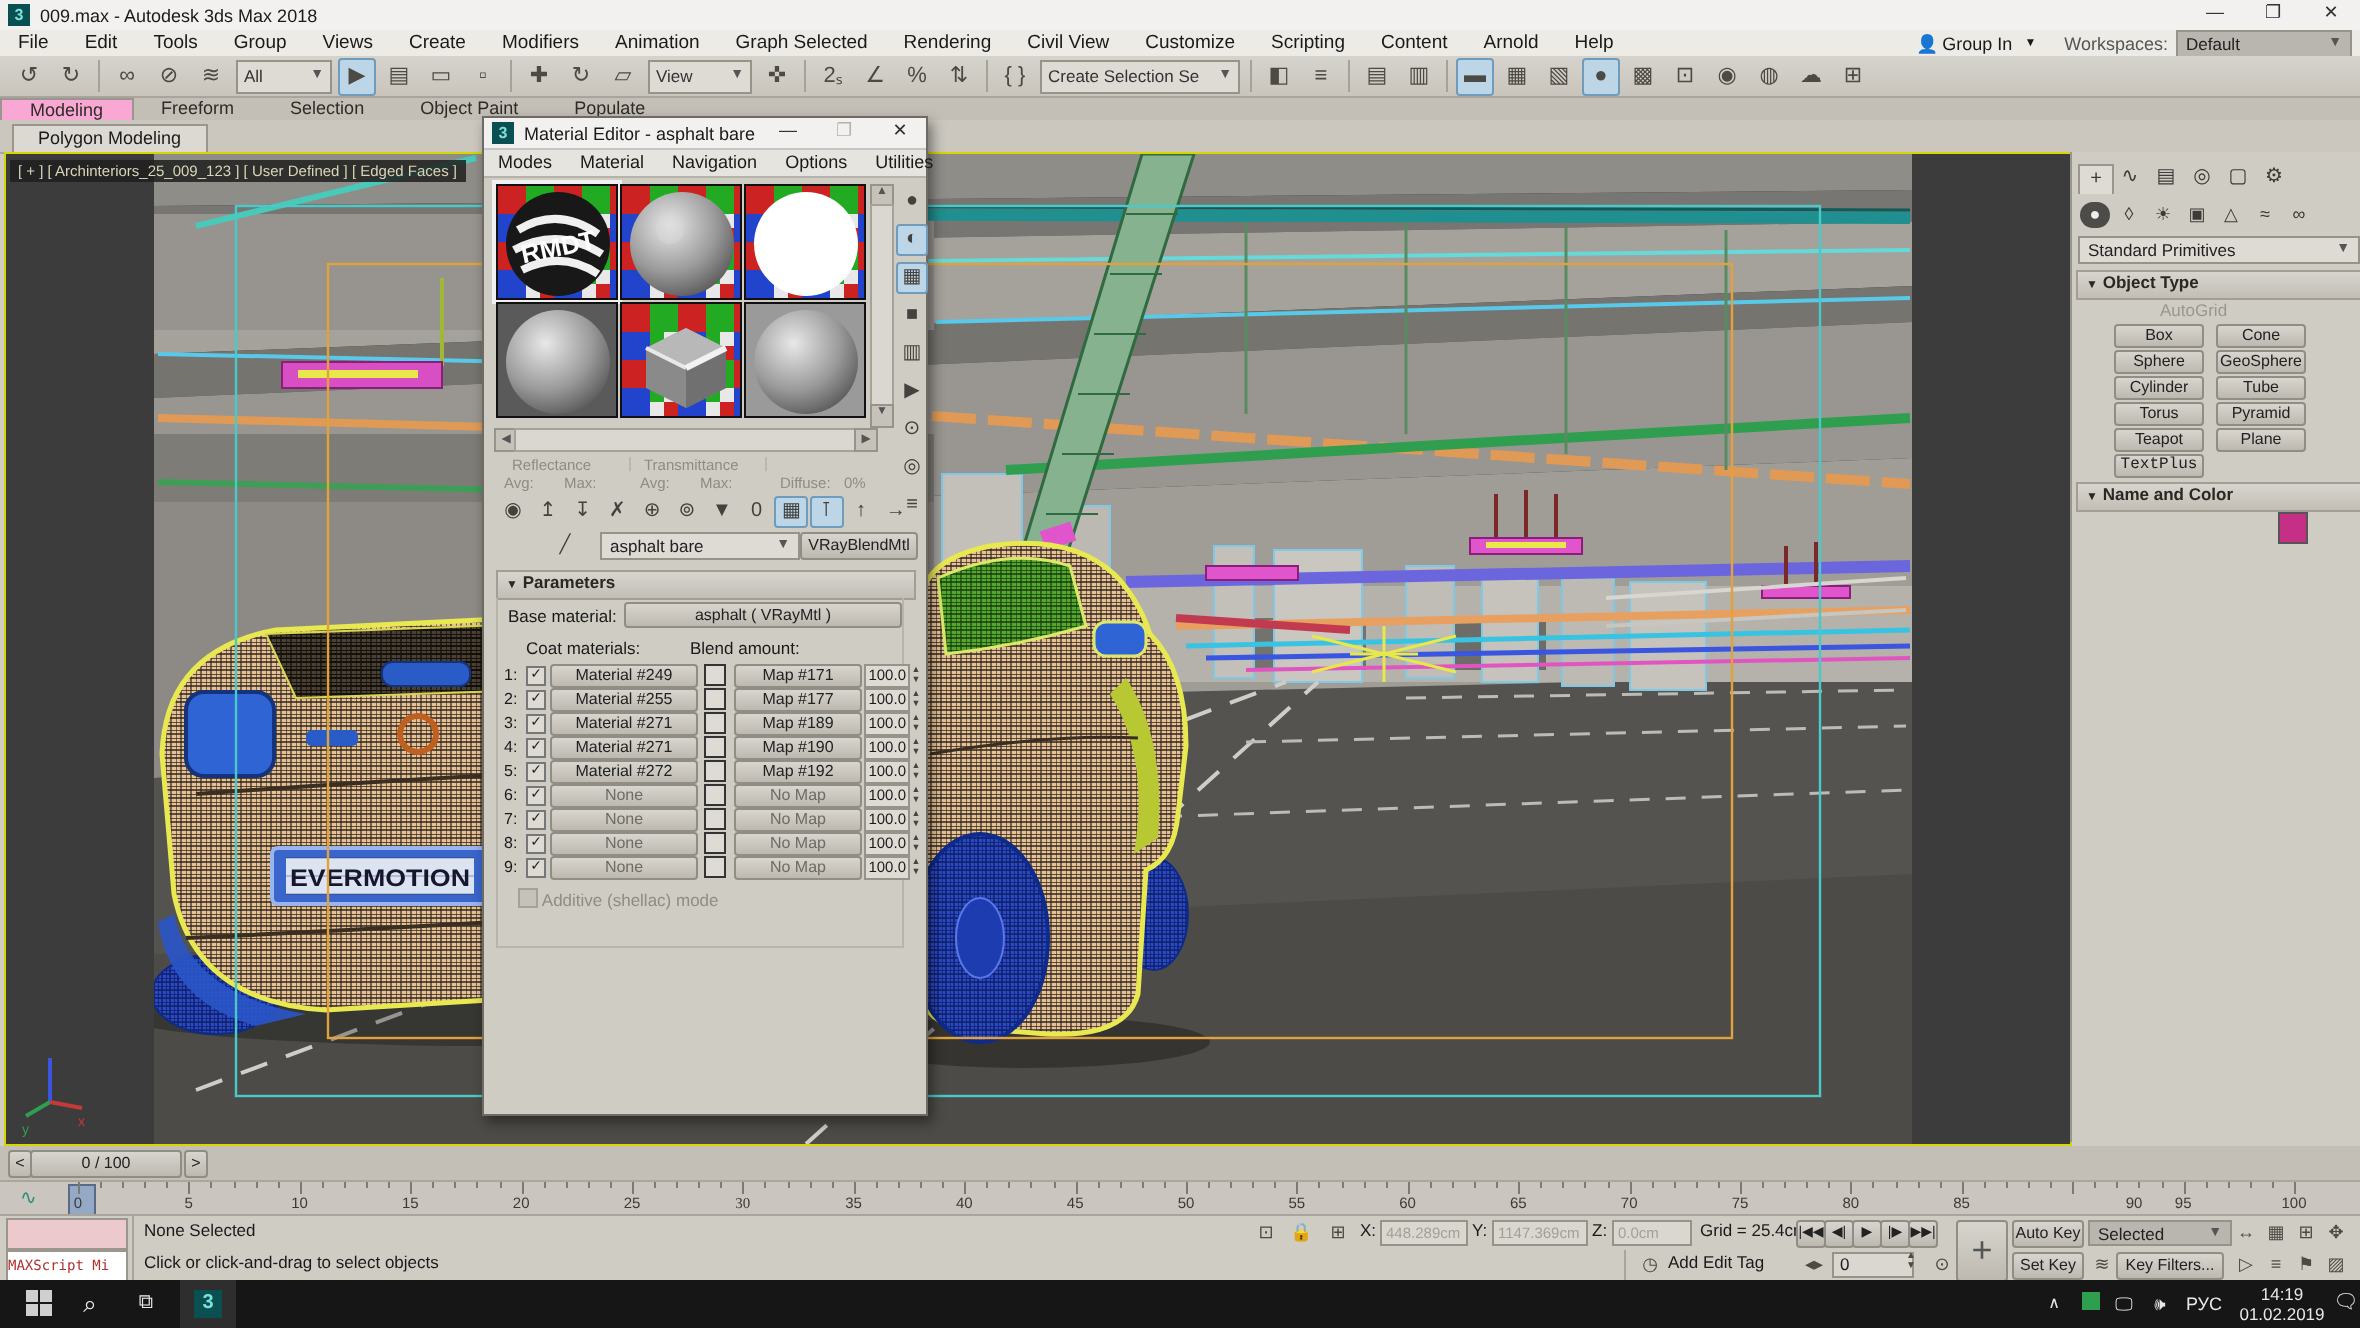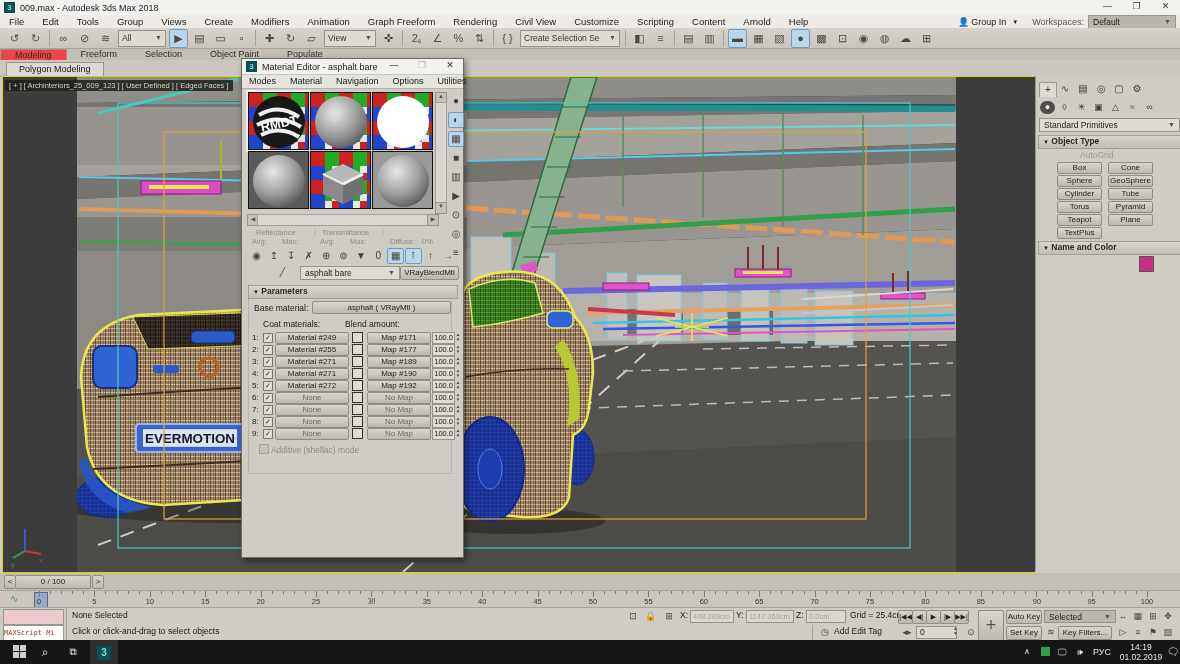--- a/index.html
+++ b/index.html
@@ -15,21 +15,21 @@
   .menuitem{padding:0 9px;line-height:13px;}
   .mb-right{position:absolute;right:4px;top:0;height:13px;display:flex;align-items:center;font-size:9px;}
   .toolbar{left:0;top:28px;width:1180px;height:21px;background:linear-gradient(#d6d3cc,#c9c5bd);border-bottom:1px solid #a9a59d;display:flex;align-items:center;padding-left:4px;box-sizing:border-box;}
   .tbi{width:17px;height:17px;margin:0 1px;border:1px solid transparent;border-radius:2px;text-align:center;line-height:16px;font-size:11px;color:#4c4a45;flex:0 0 auto;}
   .tbi.on{background:#bcd6e8;border-color:#6f9cbd;}
   .tbsep{width:1px;height:16px;background:#a5a29a;margin:0 3px;flex:0 0 auto;}
   .tbdd{height:15px;border:1px solid #96938b;background:#dedbd4;font-size:8.5px;line-height:14px;padding:0 3px;margin:0 2px;white-space:nowrap;color:#333;flex:0 0 auto;}
   .tbdd .car{float:right;margin-left:4px;font-size:7px;color:#555;}
   .ribbontabs{left:0;top:49px;width:1180px;height:11px;background:#c3bfb7;display:flex;font-size:9px;}
   .rtab{padding:0 14px;line-height:11px;color:#2e2c28;}
-  .rtab.active{background:#ef4444;border:1px solid #9a968e;border-bottom:none;}
+  .rtab.active{background:#f9a8d4;border:1px solid #9a968e;border-bottom:none;}
   .subtabstrip{left:0;top:60px;width:1180px;height:16px;background:#cbc7bf;border-bottom:1px solid #a9a59d;}
   .subtab{position:absolute;left:6px;top:2px;height:13px;padding:0 12px;background:#dcd9d2;border:1px solid #9a968e;border-bottom:none;font-size:9px;line-height:13px;}
   .viewport{left:2px;top:76px;width:1032px;height:495px;background:#3c3c3c;border:1px solid #d6d600;box-sizing:content-box;}
   .vplabel{position:absolute;left:2px;top:3px;background:rgba(30,30,30,.85);color:#d8d5b8;font-size:7.5px;padding:1px 4px;white-space:nowrap;}
   .cmdpanel{left:1035px;top:76px;width:145px;height:495px;background:#cfccc4;border-left:1px solid #9a968e;font-size:8.5px;}
   .cptab{position:absolute;width:16px;height:14px;text-align:center;line-height:14px;font-size:10px;color:#3d3b37;}
   .cptab.active{background:#dedbd4;border:1px solid #9a968e;border-bottom:none;}
   .cpcat{position:absolute;width:15px;height:13px;text-align:center;line-height:13px;font-size:9px;color:#3d3b37;}
   .cpcat.active{background:#4e4c48;color:#eee;border-radius:7px;}
   .dd{background:#dedbd4;border:1px solid #96938b;font-size:8.5px;line-height:12px;padding:0 4px;color:#222;}
@@ -120,21 +120,21 @@
 <div class="abs menubar">
   <div id="menuitems" style="display:flex">
       <div class="menuitem">File</div>
       <div class="menuitem">Edit</div>
       <div class="menuitem">Tools</div>
       <div class="menuitem">Group</div>
       <div class="menuitem">Views</div>
       <div class="menuitem">Create</div>
       <div class="menuitem">Modifiers</div>
       <div class="menuitem">Animation</div>
-      <div class="menuitem">Graph Freeform</div>
+      <div class="menuitem">Graph Selected</div>
       <div class="menuitem">Rendering</div>
       <div class="menuitem">Civil View</div>
       <div class="menuitem">Customize</div>
       <div class="menuitem">Scripting</div>
       <div class="menuitem">Content</div>
       <div class="menuitem">Arnold</div>
       <div class="menuitem">Help</div>
     </div>
   <div class="mb-right">
     <span style="font-size:9px;margin-right:2px">👤</span>
@@ -396,21 +396,21 @@
       <div class="b3d abs" style="left: 21px; top: 86px; width: 43px; height: 10px; font-size: 8px; line-height: 10px;">Box</div>
       <div class="b3d abs" style="left: 72px; top: 86px; width: 43px; height: 10px; font-size: 8px; line-height: 10px;">Cone</div>
       <div class="b3d abs" style="left: 21px; top: 99px; width: 43px; height: 10px; font-size: 8px; line-height: 10px;">Sphere</div>
       <div class="b3d abs" style="left: 72px; top: 99px; width: 43px; height: 10px; font-size: 8px; line-height: 10px;">GeoSphere</div>
       <div class="b3d abs" style="left: 21px; top: 112px; width: 43px; height: 10px; font-size: 8px; line-height: 10px;">Cylinder</div>
       <div class="b3d abs" style="left: 72px; top: 112px; width: 43px; height: 10px; font-size: 8px; line-height: 10px;">Tube</div>
       <div class="b3d abs" style="left: 21px; top: 125px; width: 43px; height: 10px; font-size: 8px; line-height: 10px;">Torus</div>
       <div class="b3d abs" style="left: 72px; top: 125px; width: 43px; height: 10px; font-size: 8px; line-height: 10px;">Pyramid</div>
       <div class="b3d abs" style="left: 21px; top: 138px; width: 43px; height: 10px; font-size: 8px; line-height: 10px;">Teapot</div>
       <div class="b3d abs" style="left: 72px; top: 138px; width: 43px; height: 10px; font-size: 8px; line-height: 10px;">Plane</div>
-      <div class="b3d abs" style="left: 21px; top: 151px; width: 43px; height: 10px; font-size: 8px; line-height: 10px;">TextPlus</div>
+      <div class="b3d abs" style="left: 21px; top: 151px; width: 43px; height: 10px; font-size: 8px; line-height: 10px; font-family: Liberation Mono, monospace;">TextPlus</div>
     </div>
   <div class="rollhead abs" style="left:2px;top:165px;width:133px;">
     <span style="font-size:6px">▼</span> <span>Name and Color</span>
   </div>
   <div class="abs" id="colorswatch" style="left: 103px; top: 180px; width: 13px; height: 14px; border: 1px solid rgb(85, 85, 85); background: rgb(197, 47, 133);"></div>
 </div>
 
 <div class="abs medlg">
   <div class="metitle">
     <span class="appicon">3</span>
@@ -735,21 +735,21 @@
     <div class="ticklabel" style="left: 482.2px;">40</div>
     <div class="ticklabel" style="left: 537.6px;">45</div>
     <div class="ticklabel" style="left: 593px;">50</div>
     <div class="ticklabel" style="left: 648.4px;">55</div>
     <div class="ticklabel" style="left: 703.8px;">60</div>
     <div class="ticklabel" style="left: 759.2px;">65</div>
     <div class="ticklabel" style="left: 814.6px;">70</div>
     <div class="ticklabel" style="left: 870px;">75</div>
     <div class="ticklabel" style="left: 925.4px;">80</div>
     <div class="ticklabel" style="left: 980.8px;">85</div>
-    <div class="ticklabel" style="left: 1037px;">90</div>
+    <div class="ticklabel" style="left: 1067px;">90</div>
     <div class="ticklabel" style="left: 1091.6px;">95</div>
     <div class="ticklabel" style="left: 1147px;">100</div>
   </div>
 
 <div class="abs statusbar">
   <div class="abs" style="left:3px;top:1px;width:59px;height:14px;background:#ecc9cd;border:1px solid #9a968e"></div>
   <div class="abs" style="left:3px;top:17px;width:59px;height:14px;background:#fff;border:1px solid #9a968e;font-family:'DejaVu Sans Mono',monospace;font-size:7px;color:#b03030;line-height:14px;overflow:hidden">
     <span>MAXScript Mi</span>
   </div>
   <div class="abs" style="left:66px;top:0;width:1px;height:33px;background:#a9a59d"></div>

